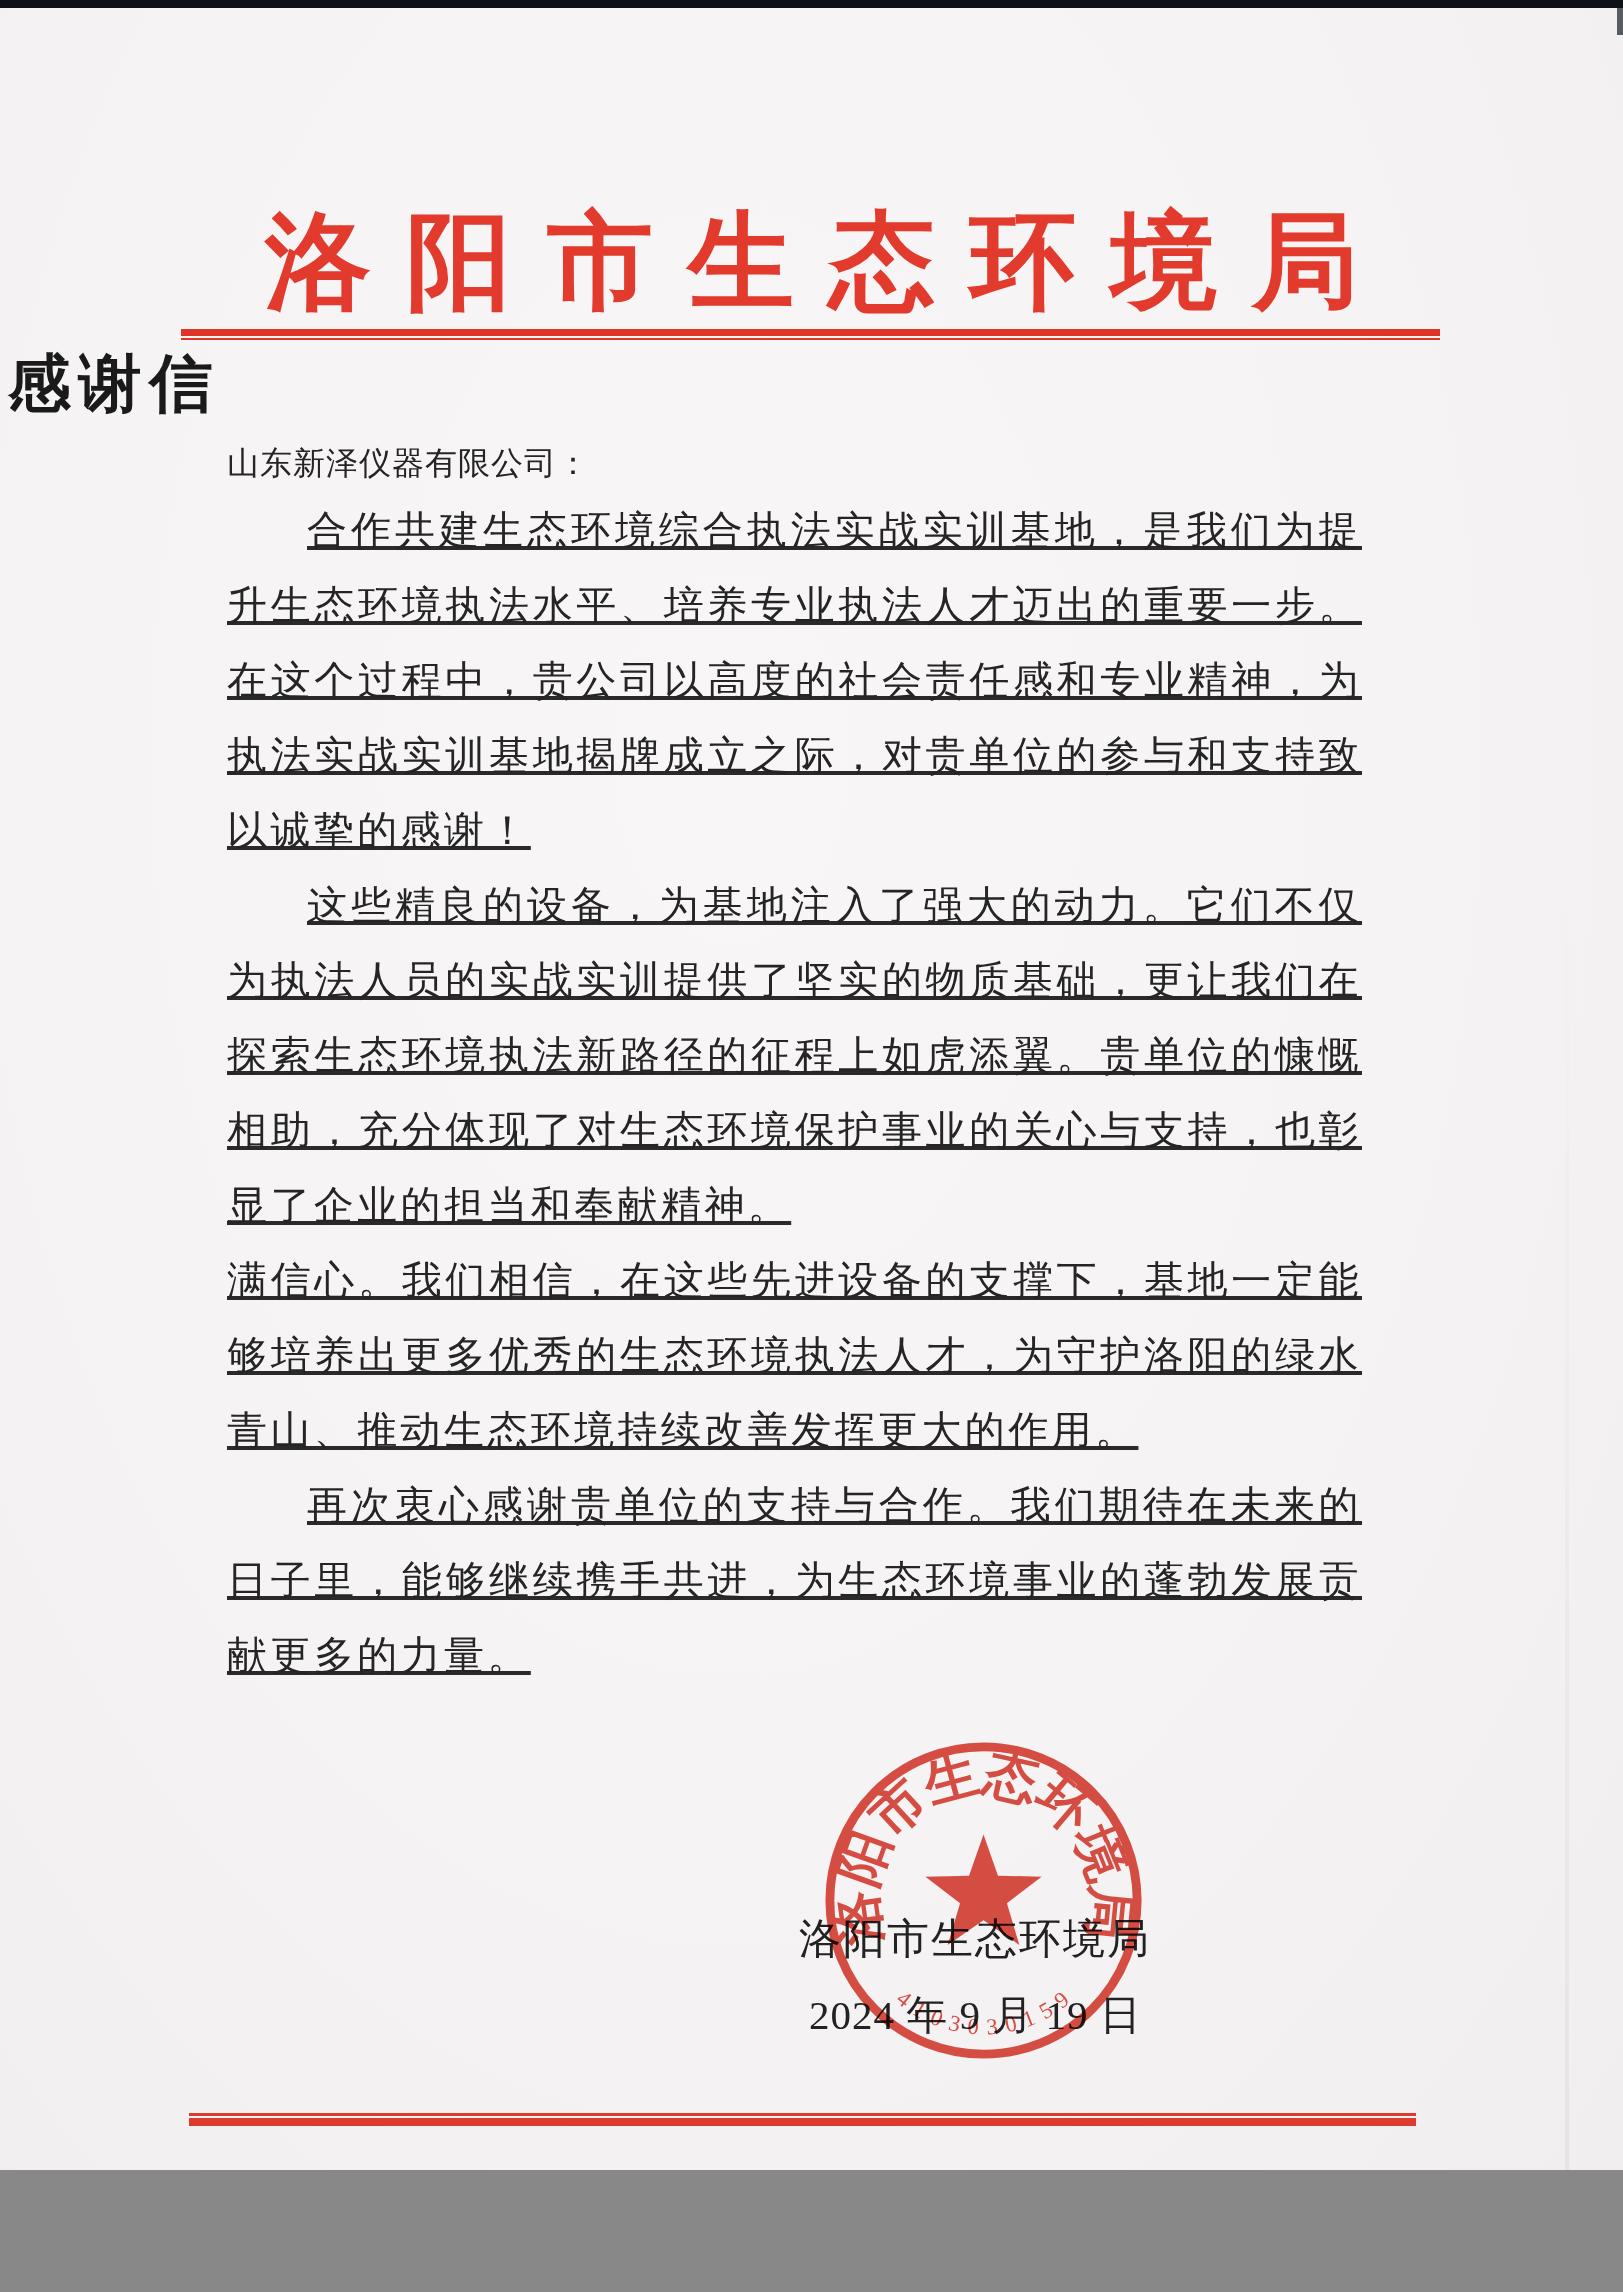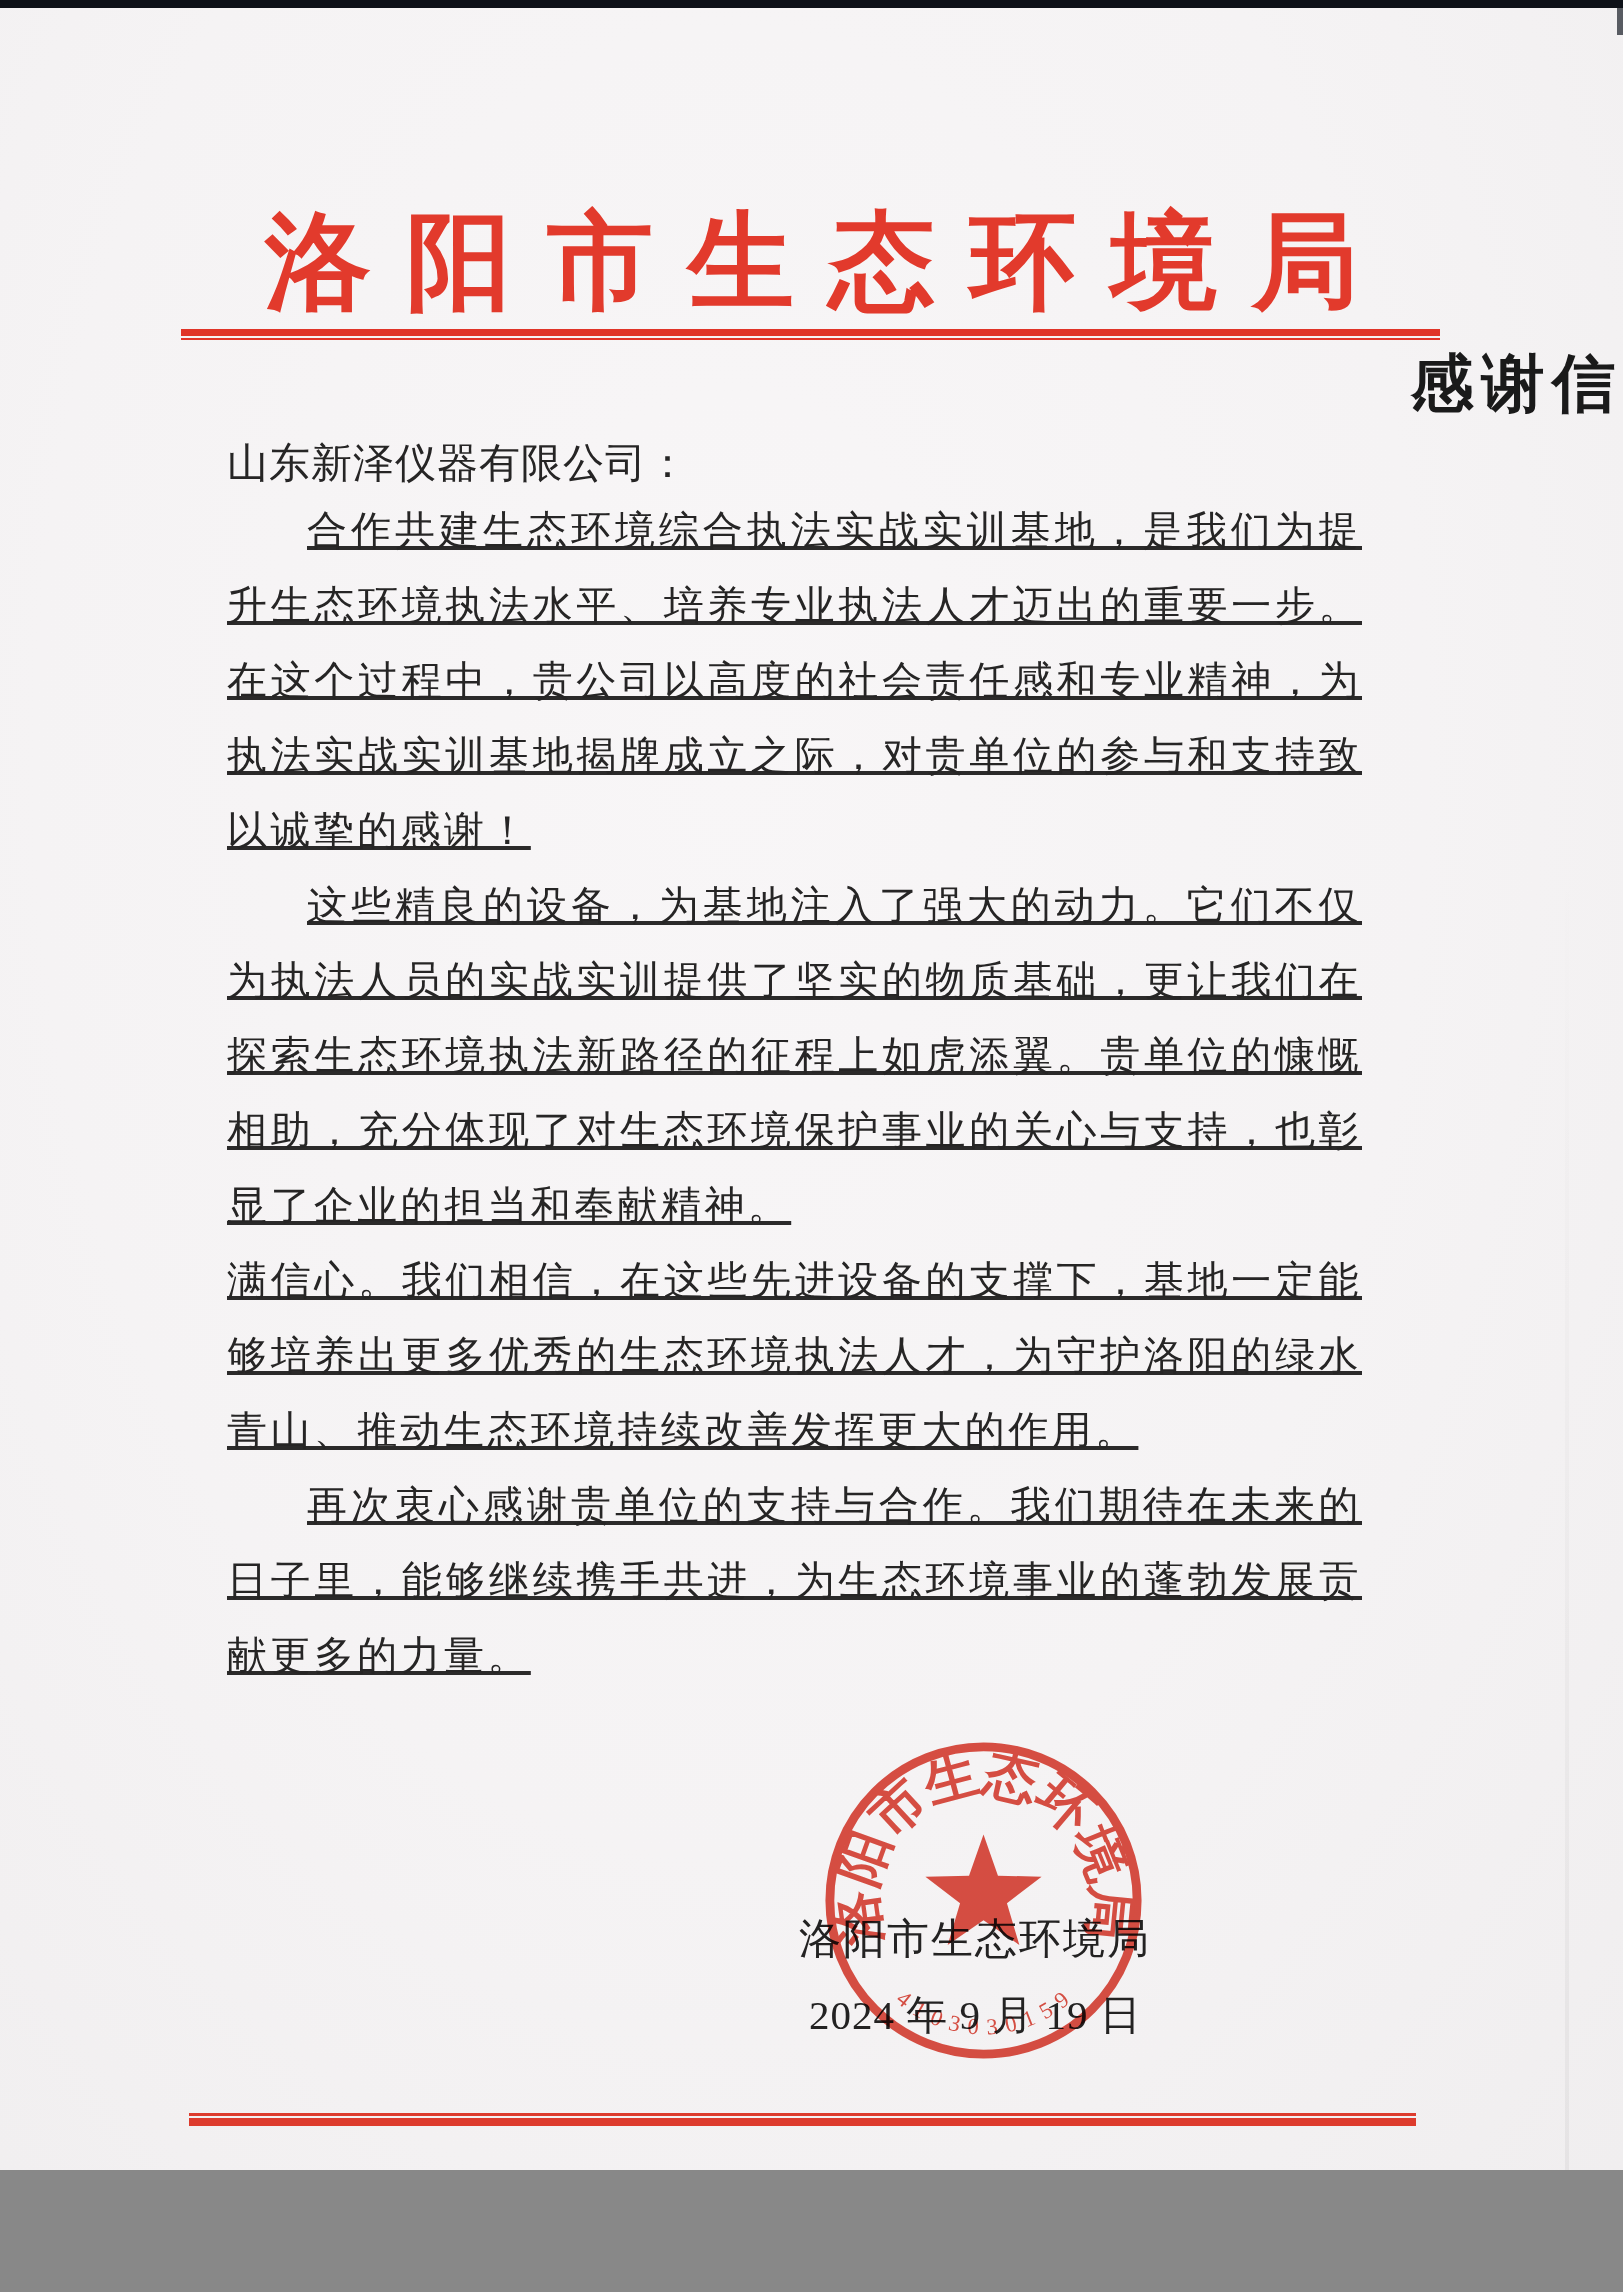--- a/index.html
+++ b/index.html
@@ -25,28 +25,28 @@
     letter-spacing:35px;padding-left:35px;box-sizing:border-box;
     white-space:nowrap;
   }
   .rule-top{position:absolute;top:329px;left:181px;width:1259px;}
   .rule-top .thick{height:6.9px;background:#e03428;}
   .rule-top .gap{height:2px;}
   .rule-top .thin{height:2px;background:#e03428;}
 
   .letter-title{
     position:absolute;top:349px;left:0;width:100%;
-    text-align:right;line-height:71px;
+    text-align:left;line-height:71px;
     font-size:63px;font-weight:900;color:#1a1a1a;
     letter-spacing:7.8px;padding-left:7.8px;box-sizing:border-box;
   }
 
   .salutation{
     position:absolute;top:426px;left:227px;width:1135px;
-    height:75px;line-height:75px;font-size:41px;letter-spacing:1px;color:#262525;
+    height:75px;line-height:75px;font-size:32px;letter-spacing:1px;color:#262525;
     white-space:nowrap;
   }
   .body-lines{position:absolute;top:493px;left:227px;width:1135px;text-decoration:underline;}
   .line{
     height:75px;line-height:75px;font-size:40px;color:#262525;
     letter-spacing:3.4px;
     text-align:justify;text-justify:inter-character;
     overflow:visible;white-space:nowrap;
   }
   .line.fill{white-space:normal;text-align-last:justify;}

